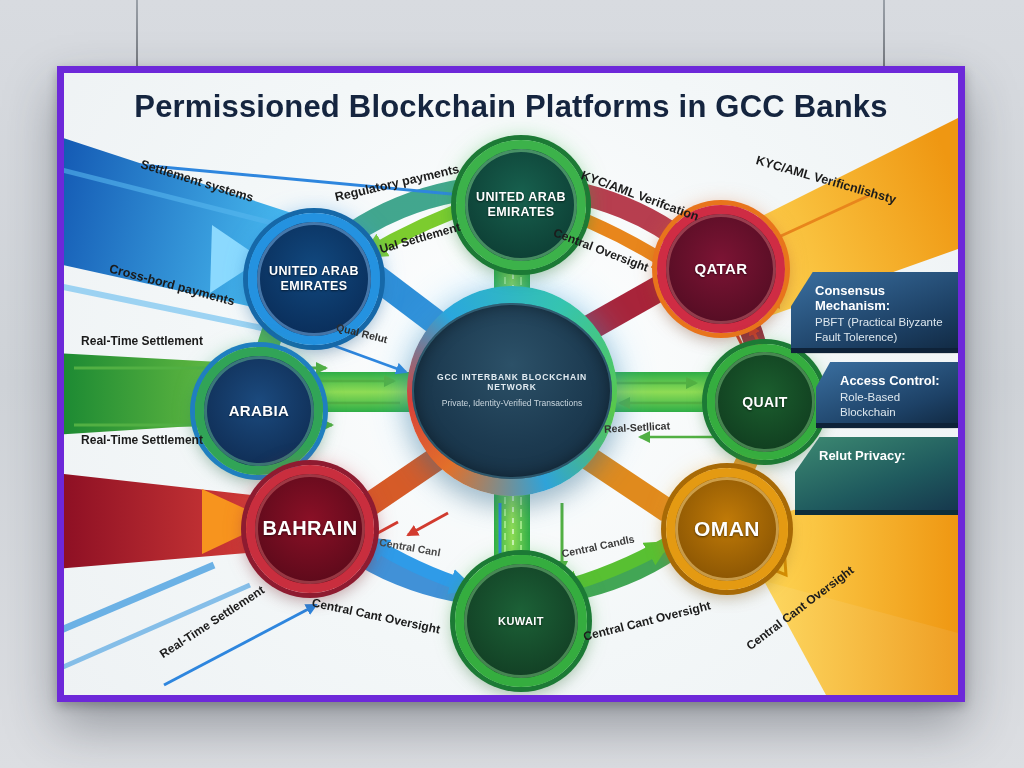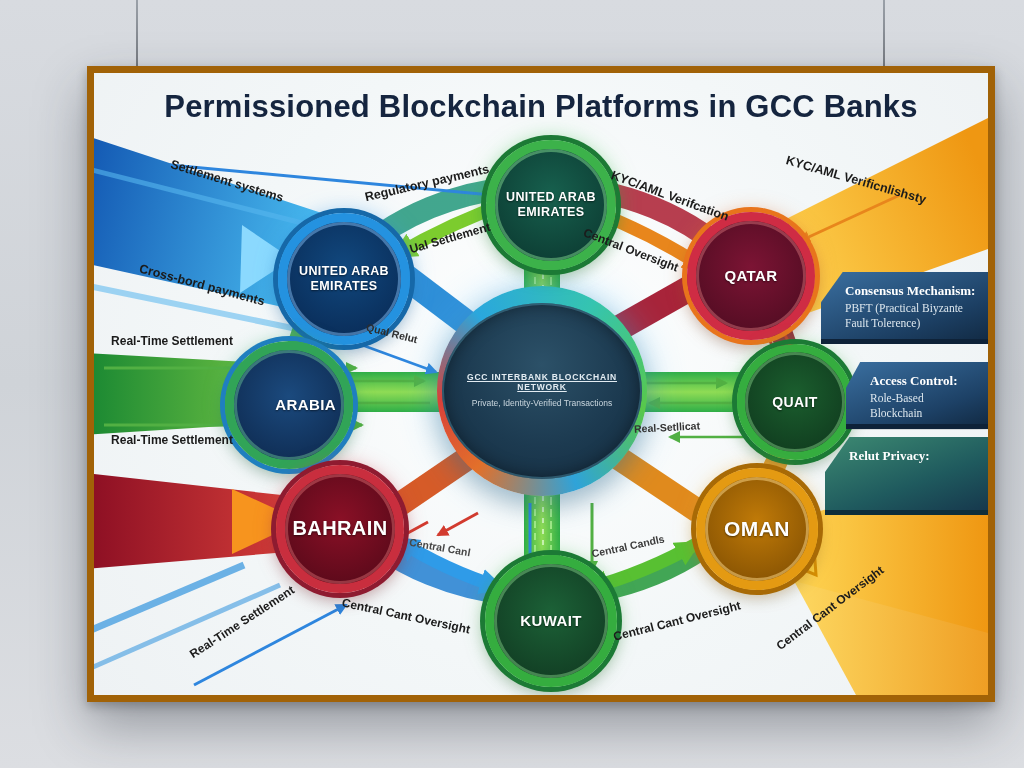--- a/index.html
+++ b/index.html
@@ -7,82 +7,81 @@
     width:1024px;height:768px;overflow:hidden;position:relative;
     background:linear-gradient(180deg,#d8dbe0 0%,#cfd3d8 50%,#dcdee2 100%);
     font-family:"Liberation Sans","DejaVu Sans",sans-serif;
   }
   .wire{position:absolute;top:0;width:2px;background:linear-gradient(#9aa0a8,#74787e);}
   .wire-left{left:136px;height:70px;}
   .wire-right{left:883px;height:72px;}
 
   .poster{
     position:absolute;left:57px;top:66px;width:894px;height:622px;
-    border:7px solid #a16207;background:#f5f8f9;
+    border:7px solid #6d28d9;background:#f5f8f9;
     box-shadow:0 24px 48px rgba(40,45,55,.38), 0 4px 10px rgba(0,0,0,.25), inset 0 0 14px rgba(0,0,0,.10);
-    margin-left:30px;
   }
   .poster-inner{position:relative;width:894px;height:622px;overflow:hidden;
     background:radial-gradient(circle at 50% 45%, #ffffff 0%, #f3f7f8 55%, #eef2f4 100%);}
   .art{position:absolute;left:0;top:0;z-index:1;}
 
   .title{
     position:absolute;left:0;right:0;top:16px;text-align:center;z-index:4;
     font-size:31px;font-weight:700;color:#15253f;letter-spacing:.2px;
   }
 
   
   .hub{position:absolute;left:343px;top:213px;width:210px;height:210px;border-radius:50%;z-index:3;
     background:conic-gradient(from -40deg,#2aa7dd,#35c4b0 70deg,#58c84a 140deg,#2fa3d9 200deg,#e2702a 260deg,#d8403a 305deg,#2aa7dd 360deg);
     box-shadow:0 0 38px rgba(80,190,255,.45),0 10px 24px rgba(0,0,0,.25);
     display:flex;align-items:center;justify-content:center;}
   .hub-inner{width:176px;height:176px;border-radius:50%;
     background:radial-gradient(circle at 50% 35%,#2c5168 0%,#1c3a50 55%,#142c3f 100%);
     box-shadow:inset 0 0 18px rgba(0,0,0,.45), inset 0 0 0 2px rgba(120,220,255,.35);
     display:flex;flex-direction:column;align-items:center;justify-content:center;gap:6px;
     padding:0 12px;text-align:center;color:#fff;}
-  .hub-net{font-size:8.5px;font-weight:700;letter-spacing:.8px;color:#e3ecf2;text-decoration:underline;}
+  .hub-net{font-size:8.5px;font-weight:700;letter-spacing:.8px;color:#e3ecf2;}
   .hub-title{font-size:19px;font-weight:700;line-height:1.12;padding:7px 2px;
     border-top:1px solid rgba(255,255,255,.28);border-bottom:1px solid rgba(255,255,255,.28);}
   .hub-sub{font-size:8.5px;color:#c9d6de;line-height:1.3;}
 
   
   .node{position:absolute;border-radius:50%;display:flex;align-items:center;justify-content:center;
     text-align:center;color:#fff;font-weight:700;letter-spacing:.4px;z-index:3;}
   .node .lbl{padding:0 8px;font-size:12.5px;line-height:1.18;text-shadow:0 1px 2px rgba(0,0,0,.55);}
   .n-uae-top{left:392px;top:67px;width:112px;height:112px;border:9px solid #3cb24a;
     background:radial-gradient(circle at 50% 40%,#17604e 0%,#0e4237 70%,#0a332c 100%);
     box-shadow:0 0 0 5px #1c7a35,0 0 22px rgba(70,200,90,.55),0 8px 16px rgba(0,0,0,.22),inset 0 0 0 3px rgba(140,230,150,.45);}
   .n-uae-left{left:184px;top:140px;width:114px;height:114px;border:9px solid #2492e0;
     background:radial-gradient(circle at 50% 40%,#11487e,#0a2f5c 75%);
     box-shadow:0 0 0 5px #1668a8,0 0 22px rgba(60,160,240,.55),0 8px 16px rgba(0,0,0,.22),inset 0 0 0 3px rgba(140,200,255,.45);}
-  .n-arabia{left:131px;top:268px;width:110px;height:110px;border:9px solid #31a457;
+  .n-arabia{left:131px;top:274px;width:110px;height:110px;border:9px solid #31a457;
     background:radial-gradient(circle at 50% 42%,#1b4a7e,#102f57 75%);
-    box-shadow:0 0 0 5px #1f7fbf,0 0 20px rgba(60,180,120,.5),0 8px 16px rgba(0,0,0,.22),inset 0 0 0 3px rgba(120,220,160,.4);justify-content:flex-end;}
+    box-shadow:0 0 0 5px #1f7fbf,0 0 20px rgba(60,180,120,.5),0 8px 16px rgba(0,0,0,.22),inset 0 0 0 3px rgba(120,220,160,.4);}
   .n-arabia .lbl{font-size:15px;}
-  .n-qatar{left:593px;top:139px;width:110px;height:110px;border:9px solid #cf2c44;
+  .n-qatar{left:593px;top:132px;width:110px;height:110px;border:9px solid #cf2c44;
     background:radial-gradient(circle at 50% 42%,#7c1434,#560d24 75%);
     box-shadow:0 0 0 5px #e8741c,0 0 20px rgba(230,120,60,.5),0 8px 16px rgba(0,0,0,.22),inset 0 0 0 3px rgba(255,150,150,.35);}
   .n-qatar .lbl{font-size:15px;}
   .n-quait{left:643px;top:271px;width:100px;height:100px;border:8px solid #35ad3f;
     background:radial-gradient(circle at 50% 42%,#1b5e2e,#113f20 75%);
     box-shadow:0 0 0 5px #1c7a35,0 0 18px rgba(80,200,90,.5),0 8px 16px rgba(0,0,0,.22),inset 0 0 0 3px rgba(150,230,150,.4);}
   .n-quait .lbl{font-size:14px;}
   .n-bahrain{left:182px;top:392px;width:110px;height:110px;border:9px solid #c92e3e;
     background:radial-gradient(circle at 50% 42%,#8a1026,#5e0a1b 75%);
     box-shadow:0 0 0 5px #8e1b30,0 0 20px rgba(220,70,80,.5),0 8px 16px rgba(0,0,0,.22),inset 0 0 0 3px rgba(255,140,140,.35);}
   .n-bahrain .lbl{font-size:20px;}
   .n-oman{left:602px;top:395px;width:104px;height:104px;border:9px solid #e49a12;
     background:radial-gradient(circle at 50% 42%,#c07a08,#8a5503 78%);
     box-shadow:0 0 0 5px #a86a06,0 0 20px rgba(250,180,60,.55),0 8px 16px rgba(0,0,0,.22),inset 0 0 0 3px rgba(255,220,140,.5);}
   .n-oman .lbl{font-size:21px;}
   .n-kuwait{left:391px;top:482px;width:114px;height:114px;border:9px solid #35ad3f;
     background:radial-gradient(circle at 50% 42%,#1c6137,#123f24 78%);
     box-shadow:0 0 0 5px #1c7a35,0 0 20px rgba(80,200,90,.5),0 8px 16px rgba(0,0,0,.22),inset 0 0 0 3px rgba(150,230,150,.4);}
-  .n-kuwait .lbl{font-size:15px;}
+  .n-kuwait .lbl{font-size:11px;}
 
   
   .fl{position:absolute;z-index:4;font-size:12.5px;font-weight:700;color:#1b1b1b;
     white-space:nowrap;transform:translate(-50%,-50%);}
   .fl-0{left:133px;top:108px;transform:translate(-50%,-50%) rotate(17deg);}
   .fl-1{left:108px;top:212px;transform:translate(-50%,-50%) rotate(15deg);}
   .fl-2{left:333px;top:110px;transform:translate(-50%,-50%) rotate(-13deg);}
   .fl-3{left:356px;top:165px;font-size:12px;transform:translate(-50%,-50%) rotate(-16deg);}
   .fl-4{left:576px;top:123px;transform:translate(-50%,-50%) rotate(20deg);}
   .fl-5{left:537px;top:177px;font-size:12px;transform:translate(-50%,-50%) rotate(21deg);}
@@ -93,21 +92,21 @@
   .fl-10{left:573px;top:354px;font-size:10.5px;color:#333;transform:translate(-50%,-50%) rotate(-3deg);}
   .fl-11{left:346px;top:474px;font-size:10.5px;color:#474747;transform:translate(-50%,-50%) rotate(10deg);}
   .fl-12{left:312px;top:543px;font-size:12px;transform:translate(-50%,-50%) rotate(12deg);}
   .fl-13{left:534px;top:473px;font-size:10.5px;color:#3c3c3c;transform:translate(-50%,-50%) rotate(-12deg);}
   .fl-14{left:583px;top:548px;font-size:12px;transform:translate(-50%,-50%) rotate(-14deg);}
   .fl-15{left:736px;top:535px;font-size:12px;transform:translate(-50%,-50%) rotate(-37deg);}
   .fl-16{left:148px;top:549px;font-size:12px;transform:translate(-50%,-50%) rotate(-33deg);}
 
   
   .ibox{position:absolute;z-index:5;color:#fff;padding:11px 10px 4px 24px;
-    box-shadow:0 7px 14px rgba(0,0,0,.30);box-sizing:border-box;font-family:Liberation Serif, serif;}
+    box-shadow:0 7px 14px rgba(0,0,0,.30);box-sizing:border-box;}
   .ibox h4{margin:0;font-size:13px;font-weight:700;}
   .ibox p{margin:2px 0 0;font-size:11.5px;color:#dde7ee;line-height:1.28;}
   .ib-0{left:727px;top:199px;width:167px;min-height:72px;
     background:linear-gradient(160deg,#3a6fa0 0%,#1c3f63 70%,#122b45 100%);
     border-bottom:5px solid #0e2238;
     clip-path:polygon(13% 0,100% 0,100% 100%,0 100%,0 42%);}
   .ib-1{left:752px;top:289px;width:142px;min-height:64px;
     background:linear-gradient(160deg,#3a6fa0 0%,#1d4166 70%,#122b45 100%);
     border-bottom:5px solid #0e2238;
     clip-path:polygon(10% 0,100% 0,100% 100%,0 100%,0 38%);}

